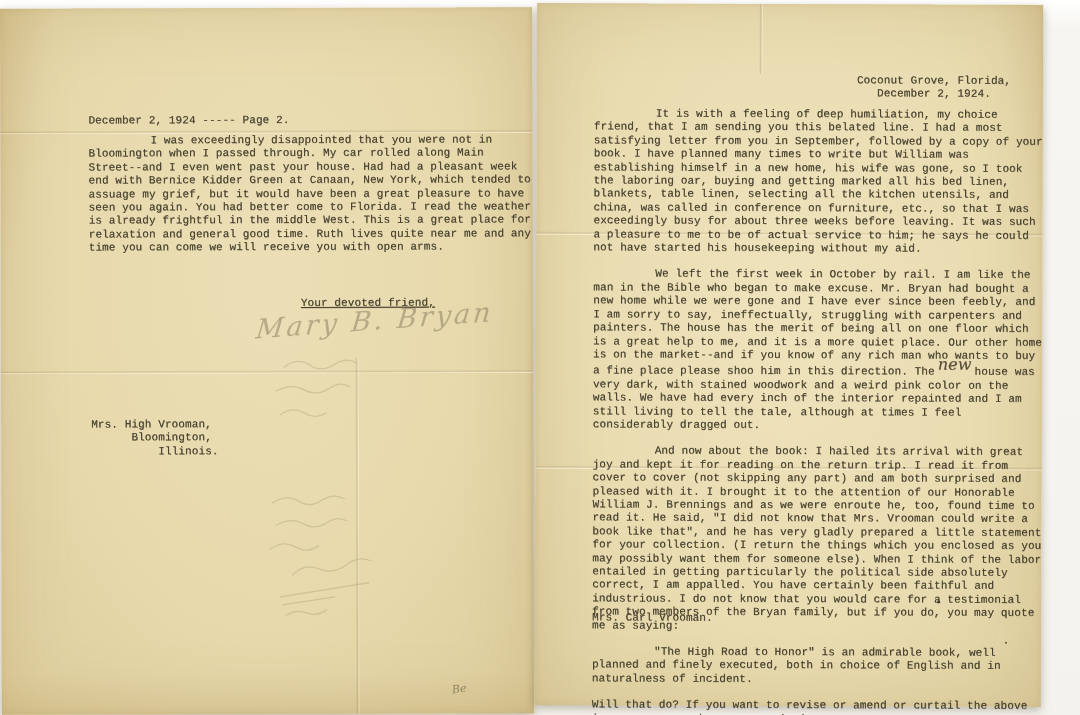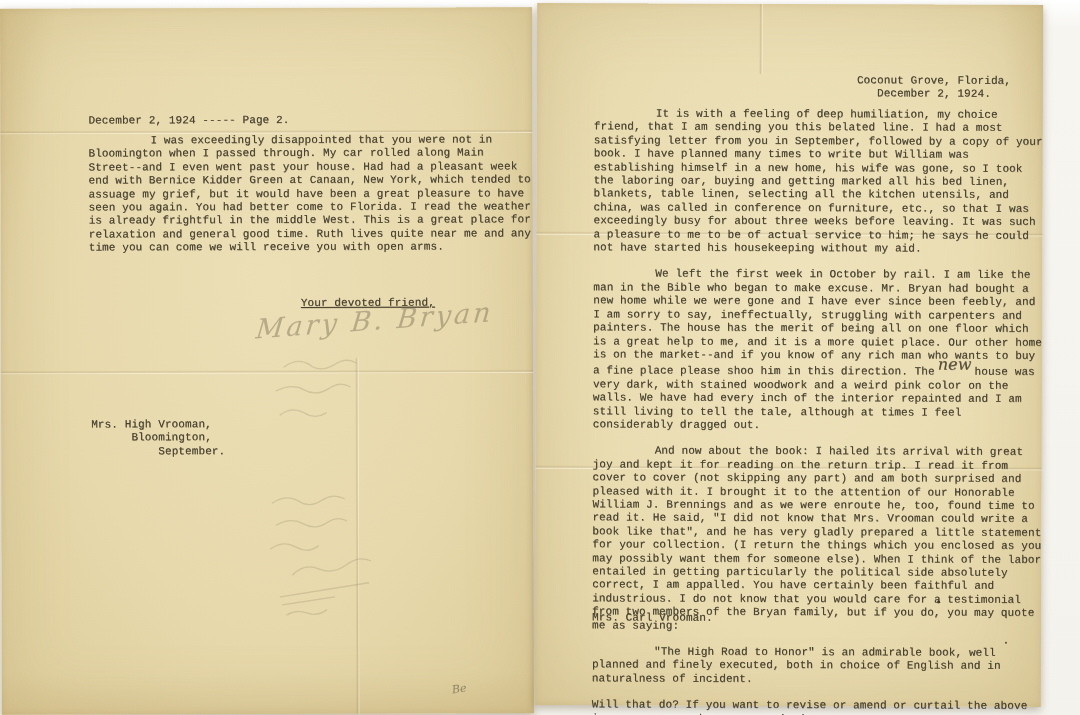--- a/index.html
+++ b/index.html
@@ -100,21 +100,21 @@
     <p class="para">I was exceedingly disappointed that you were not in Bloomington when I passed through.  My car rolled along Main Street--and I even went past your house.  Had had a pleasant week end with Bernice Kidder Green at Canaan, New York,  which tended to assuage my grief, but it would have been a great pleasure to have seen you again.  You had better come to Florida. I read the weather is already frightful in the middle West. This is a great place for relaxation and general good time. Ruth lives quite near me and any time you can come we will receive you with open arms.</p>
   </div>
 
   <div class="typed closing" style="left:300px;top:289px;text-decoration:underline;">Your devoted friend,</div>
 
   <div class="signature" style="left:255px;top:297px;">Mary B. Bryan</div>
 
   <div class="typed address" style="left:90px;top:410px;">
     <div class="addr-line">Mrs. High Vrooman,</div>
     <div class="addr-line">      Bloomington,</div>
-    <div class="addr-line">          September.</div>
+    <div class="addr-line">          Illinois.</div>
   </div>
 
   <svg class="pencil-marks" style="left:265px;top:345px;" width="180" height="270" viewBox="0 0 180 270">
     <g fill="none" stroke="#8a7f63" stroke-width="1.3" opacity="0.30" stroke-linecap="round">
       <path d="M18 14 q14 -10 26 -2 q10 8 24 0 q12 -8 22 -2"></path>
       <path d="M10 38 q16 -8 28 -1 q12 7 26 -2 q10 -7 20 -1"></path>
       <path d="M14 62 q12 -9 24 -2 q11 7 22 0"></path>
       <path d="M6 150 q14 -9 26 -2 q12 8 24 -1 q11 -7 22 -1"></path>
       <path d="M10 172 q15 -8 27 -1 q12 7 25 -2 q9 -6 18 -1"></path>
       <path d="M4 196 q13 -9 25 -2 q12 7 23 -1"></path>

